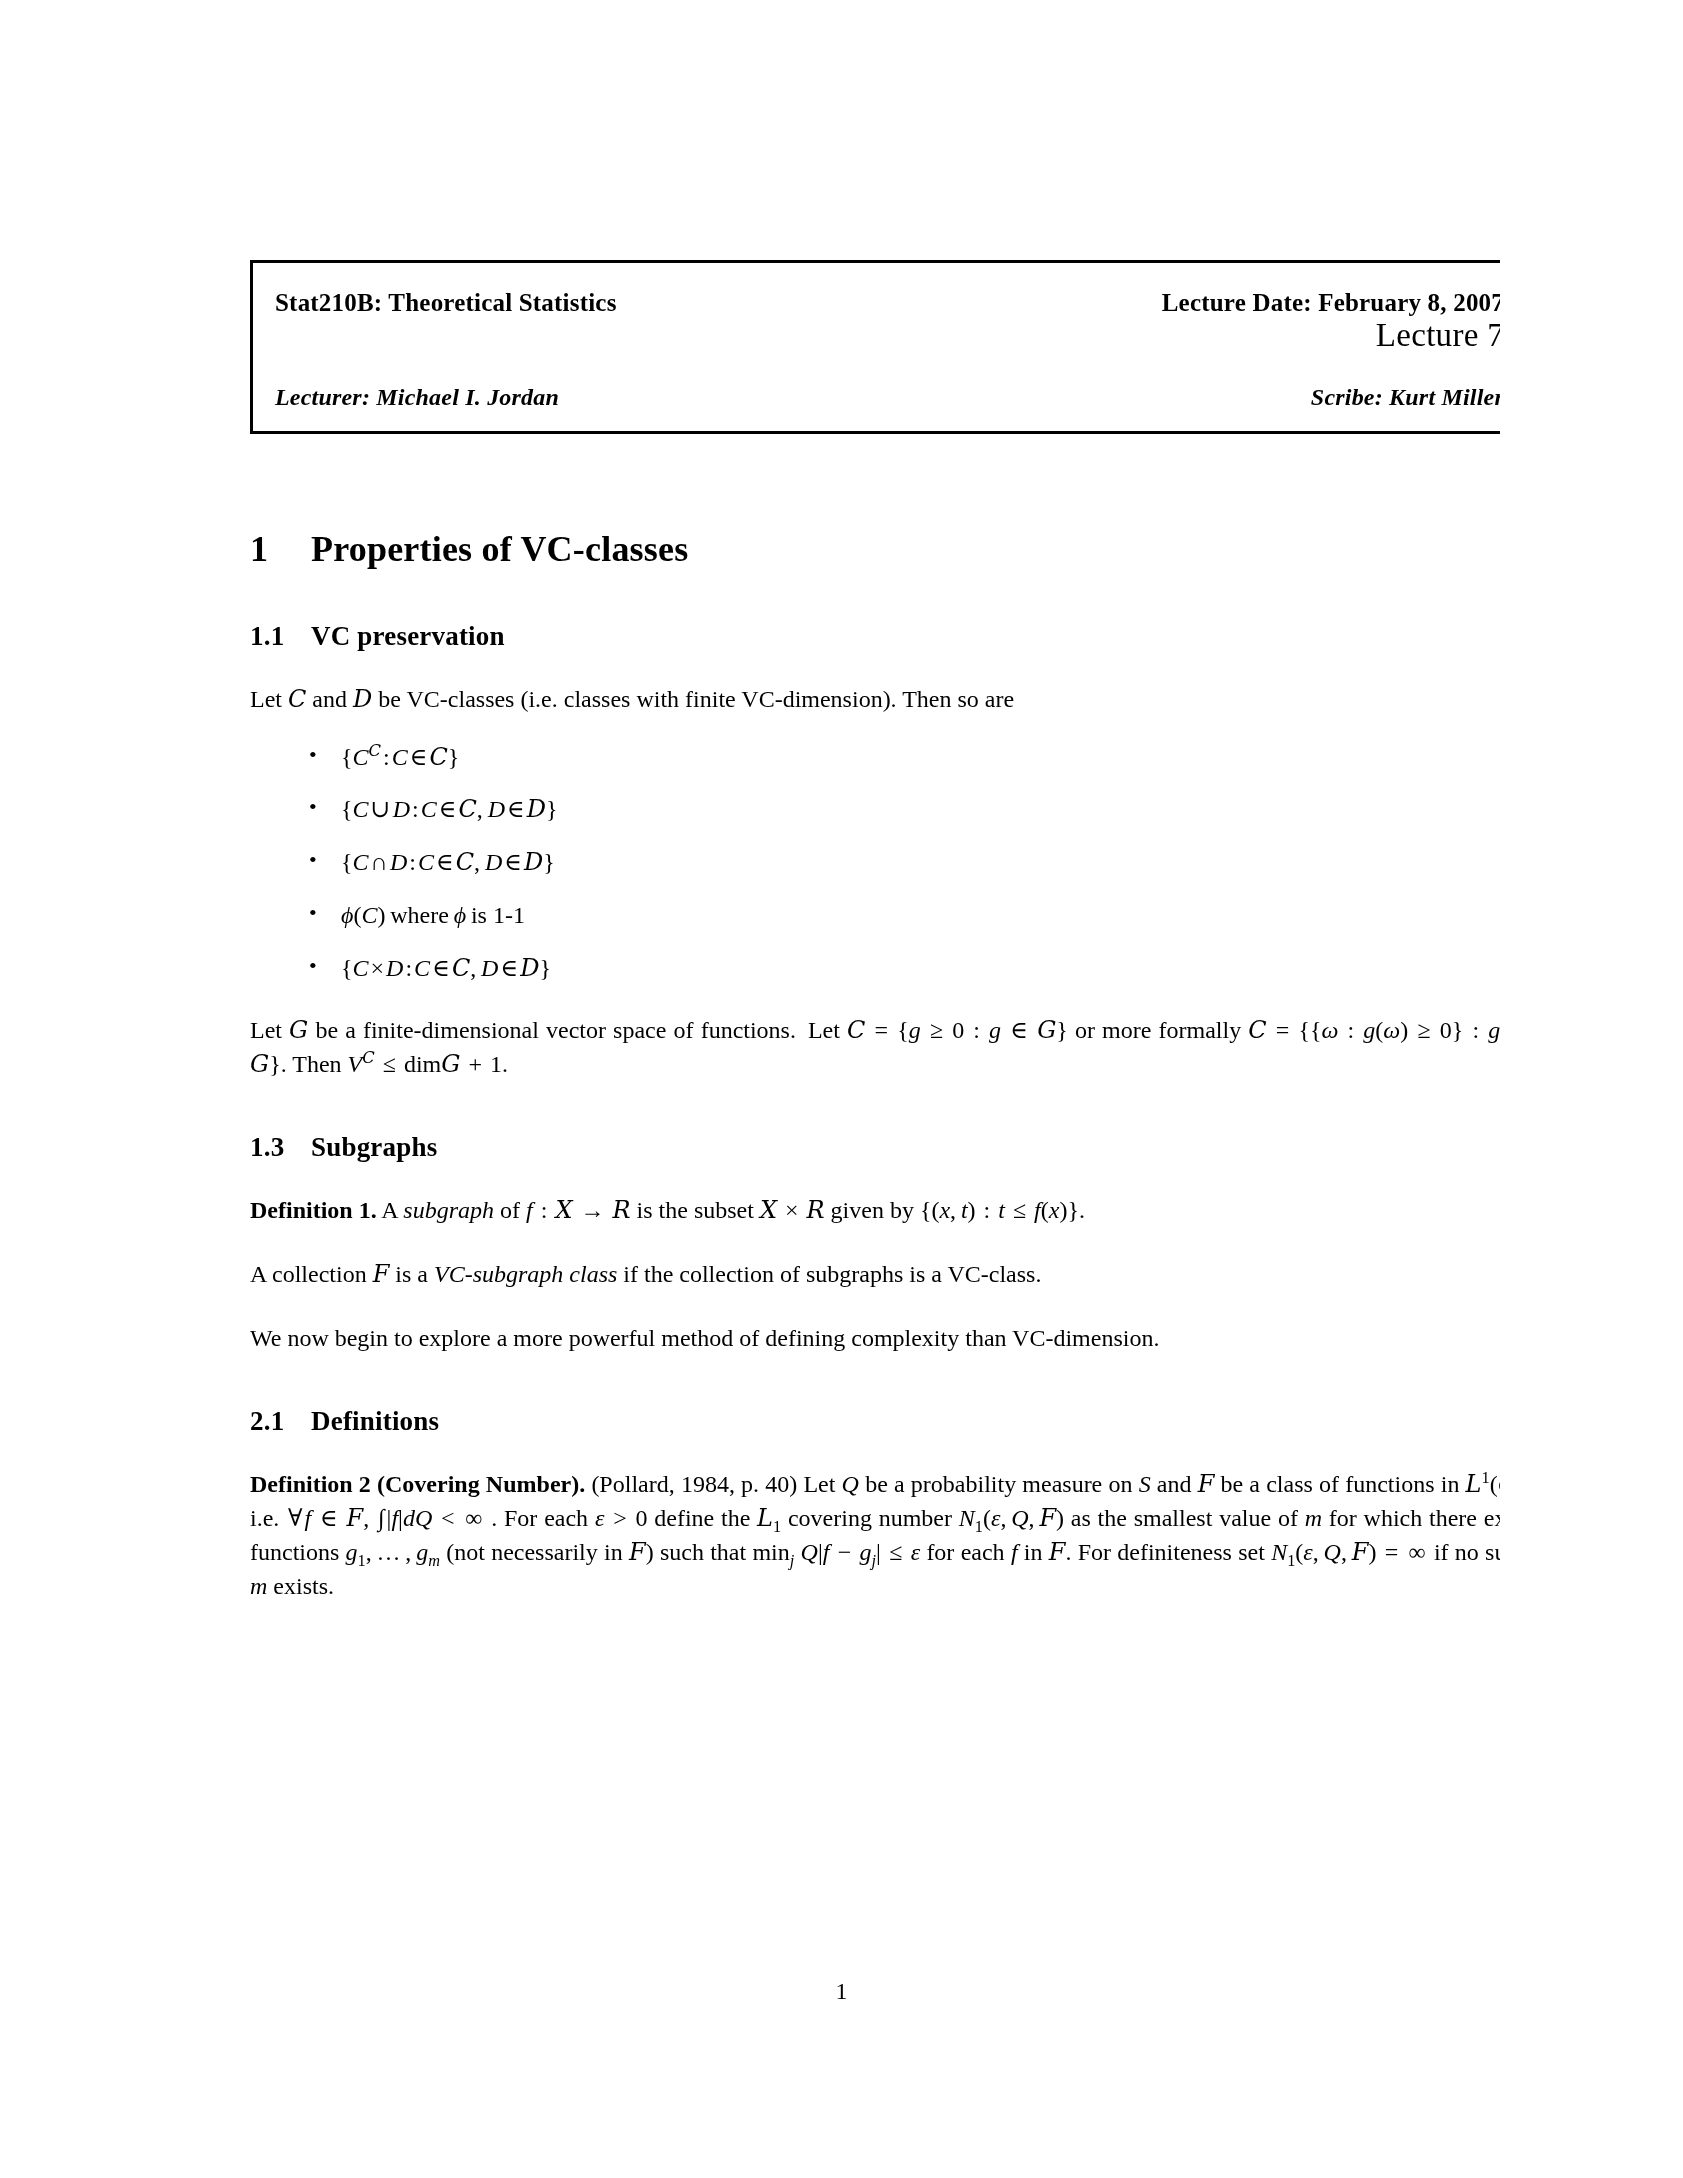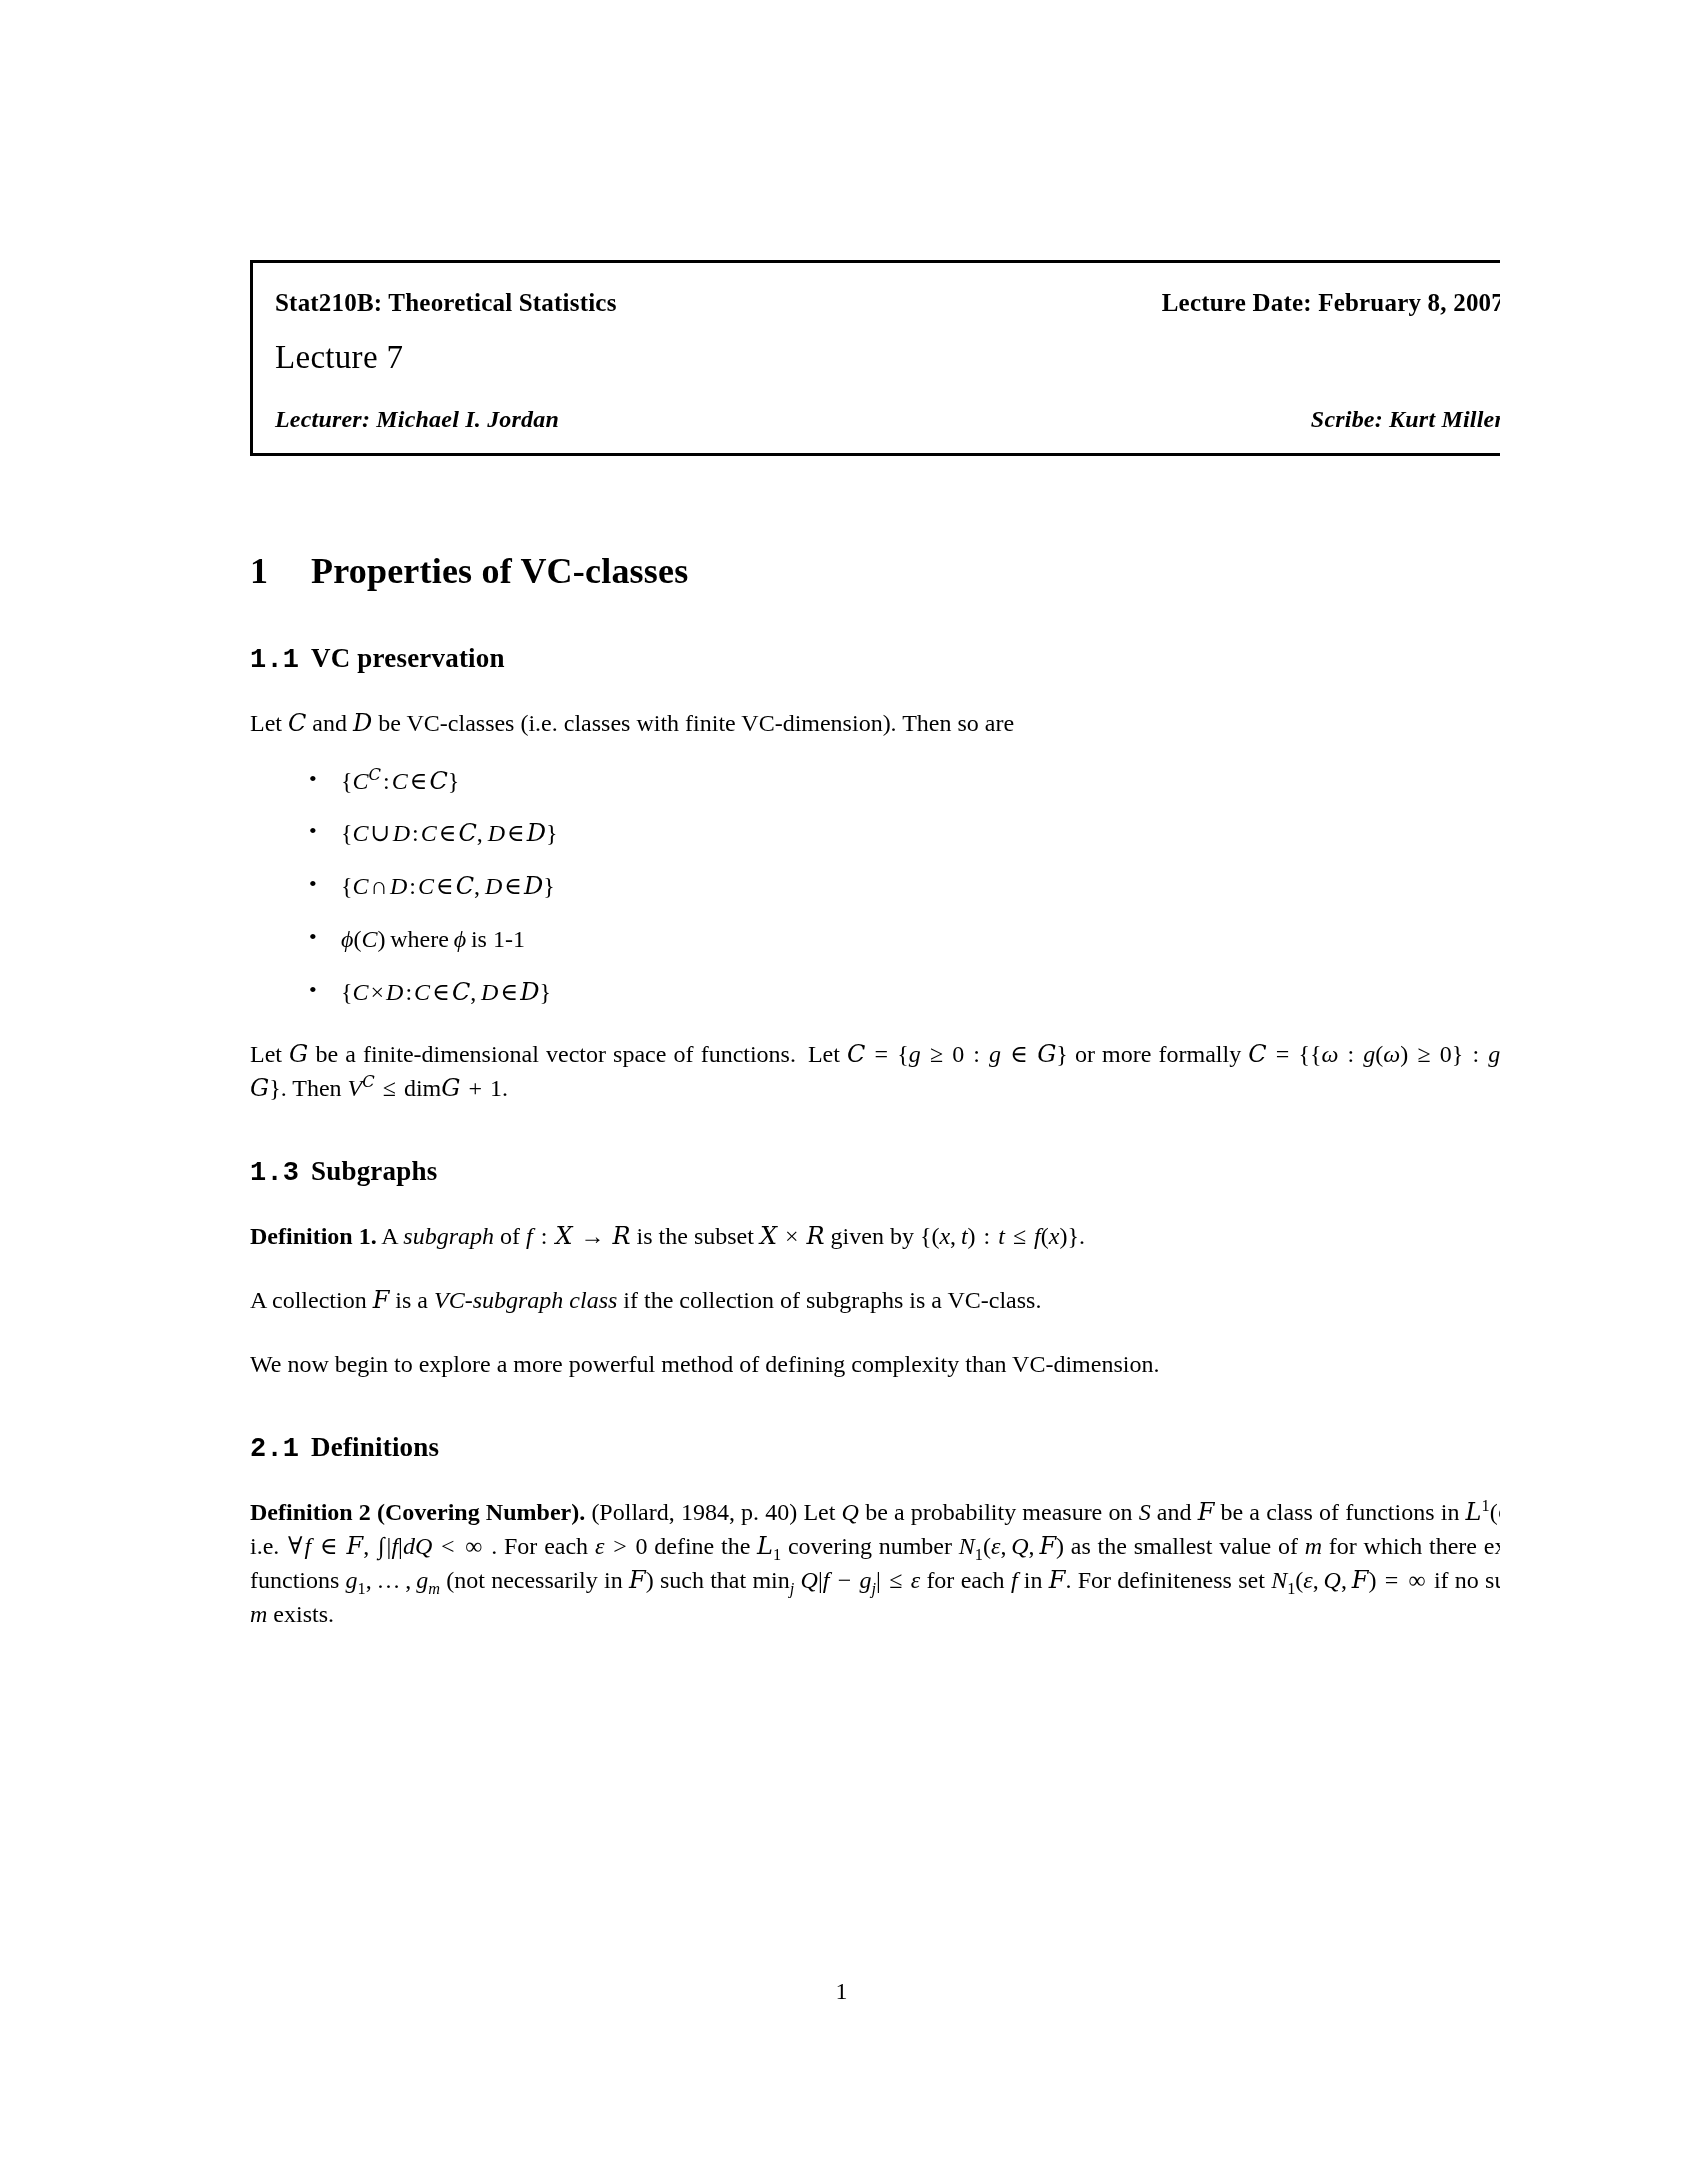--- a/index.html
+++ b/index.html
@@ -46,23 +46,22 @@
     font-size: 25px;
     font-weight: bold;
     letter-spacing: 0.2px;
   }
   .hdr-row.bottom {
     font-weight: bold;
     font-style: italic;
     font-size: 24px;
   }
   .hdr-title {
-    text-align: left;
+    text-align: right;
     font-size: 33px;
-    margin-top: 22px;
     margin-bottom: 30px;
     letter-spacing: 0.3px;
   }
 
   
   h1.sec {
     font-size: 36px;
     font-weight: bold;
     margin: 95px 0 0 0;
     letter-spacing: 0.2px;
@@ -70,21 +69,21 @@
   }
   h1.sec .num { display: inline-block; width: 61px; }
 
   h2.subsec {
     font-size: 27px;
     font-weight: bold;
     margin: 51px 0 0 0;
     letter-spacing: 0.2px;
     line-height: 1.15;
   }
-  h2.subsec .num { display: inline-block; width: 61px; font-family: Liberation Mono, monospace; }
+  h2.subsec .num { display: inline-block; width: 61px; }
 
   
   p.body {
     font-size: 24px;
     line-height: 1.42;
     margin: 30px 0 0 0;
     text-align: justify;
     text-justify: inter-word;
   }
 

